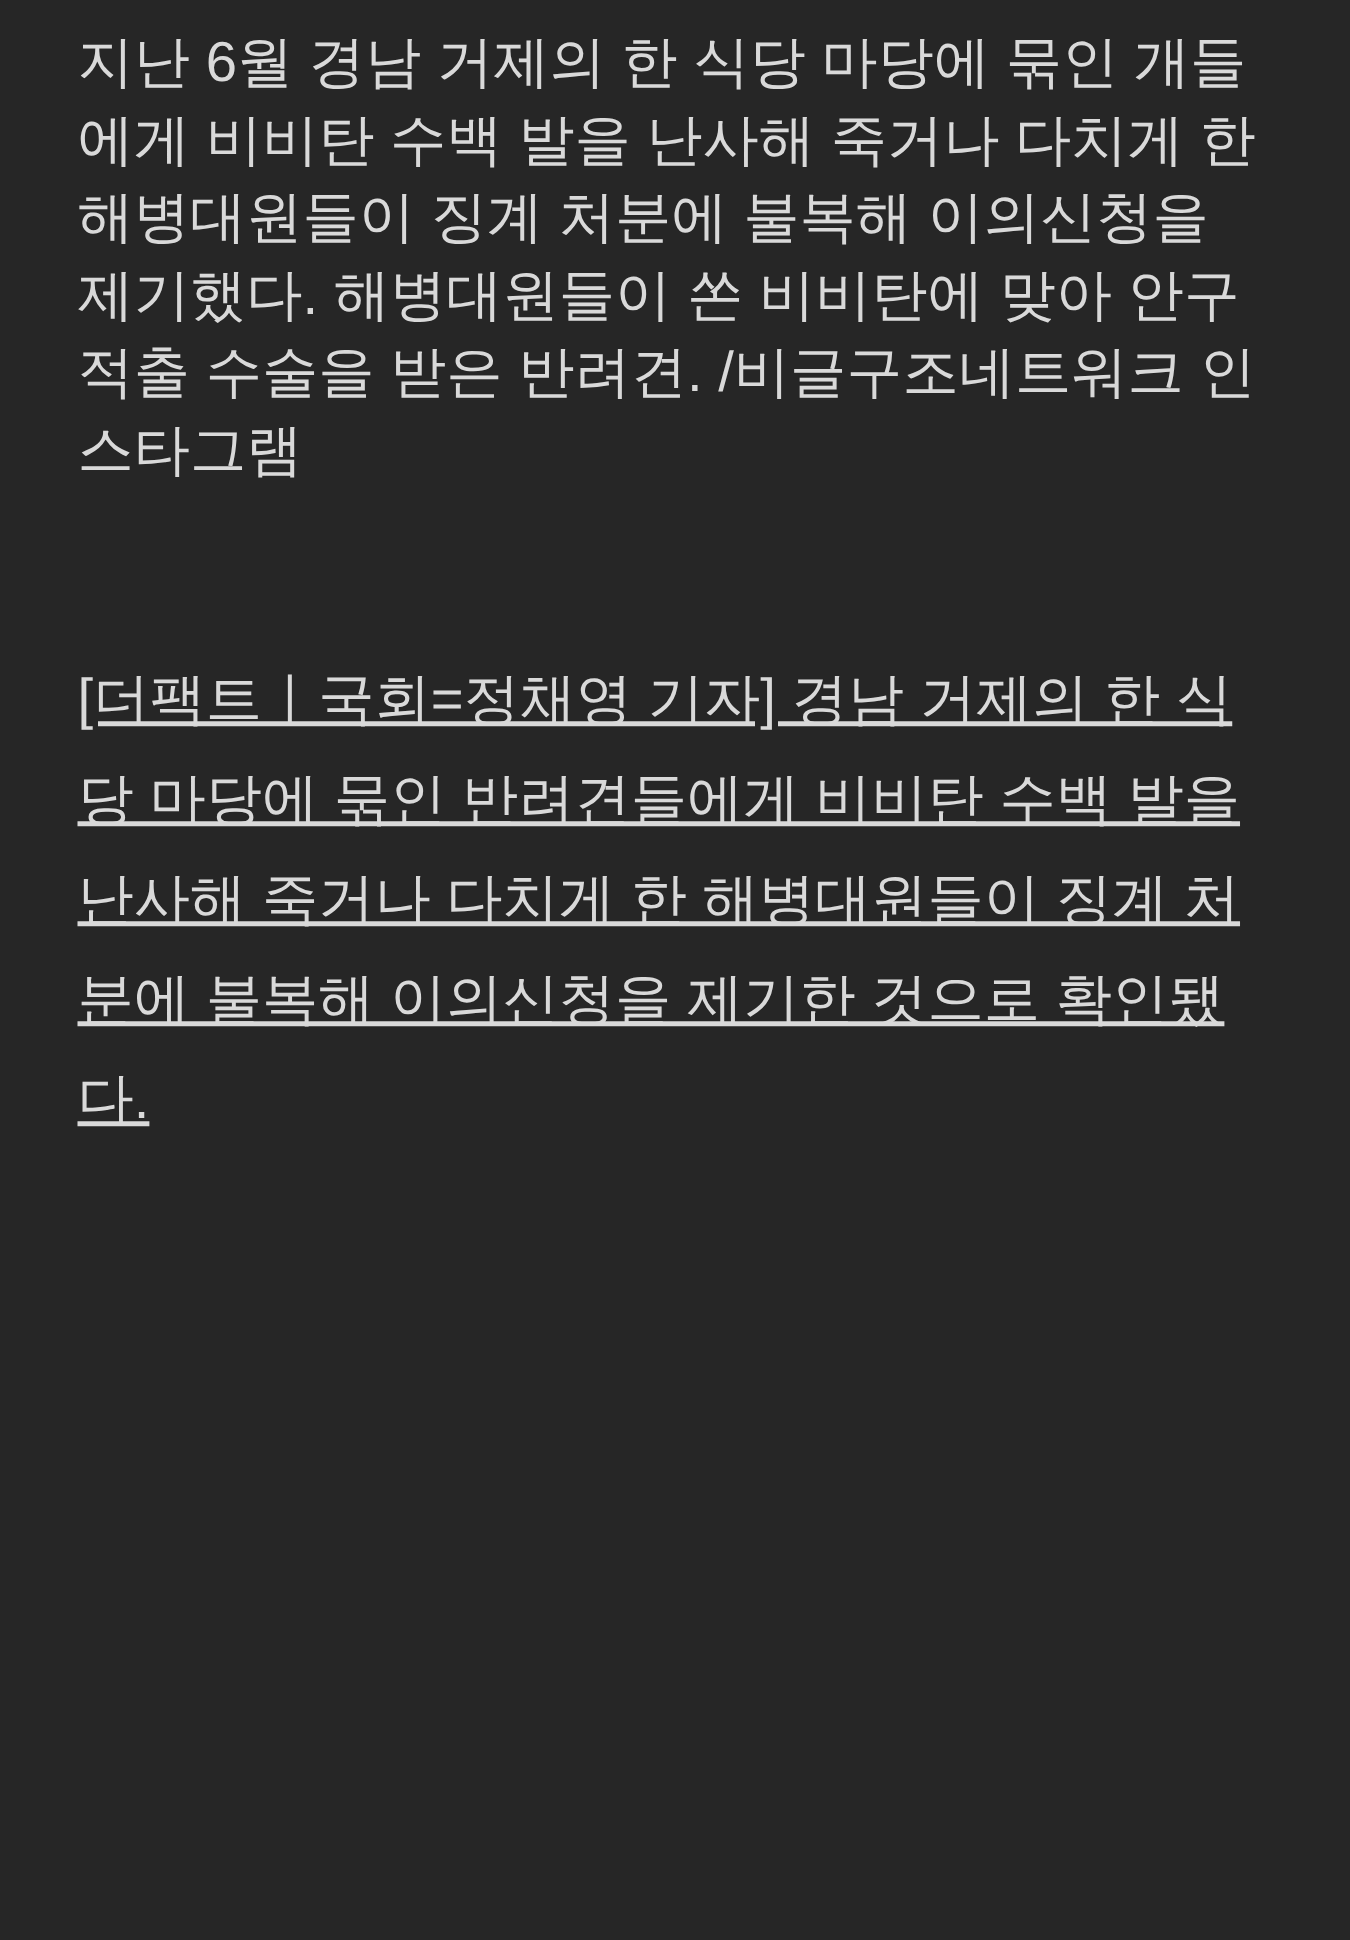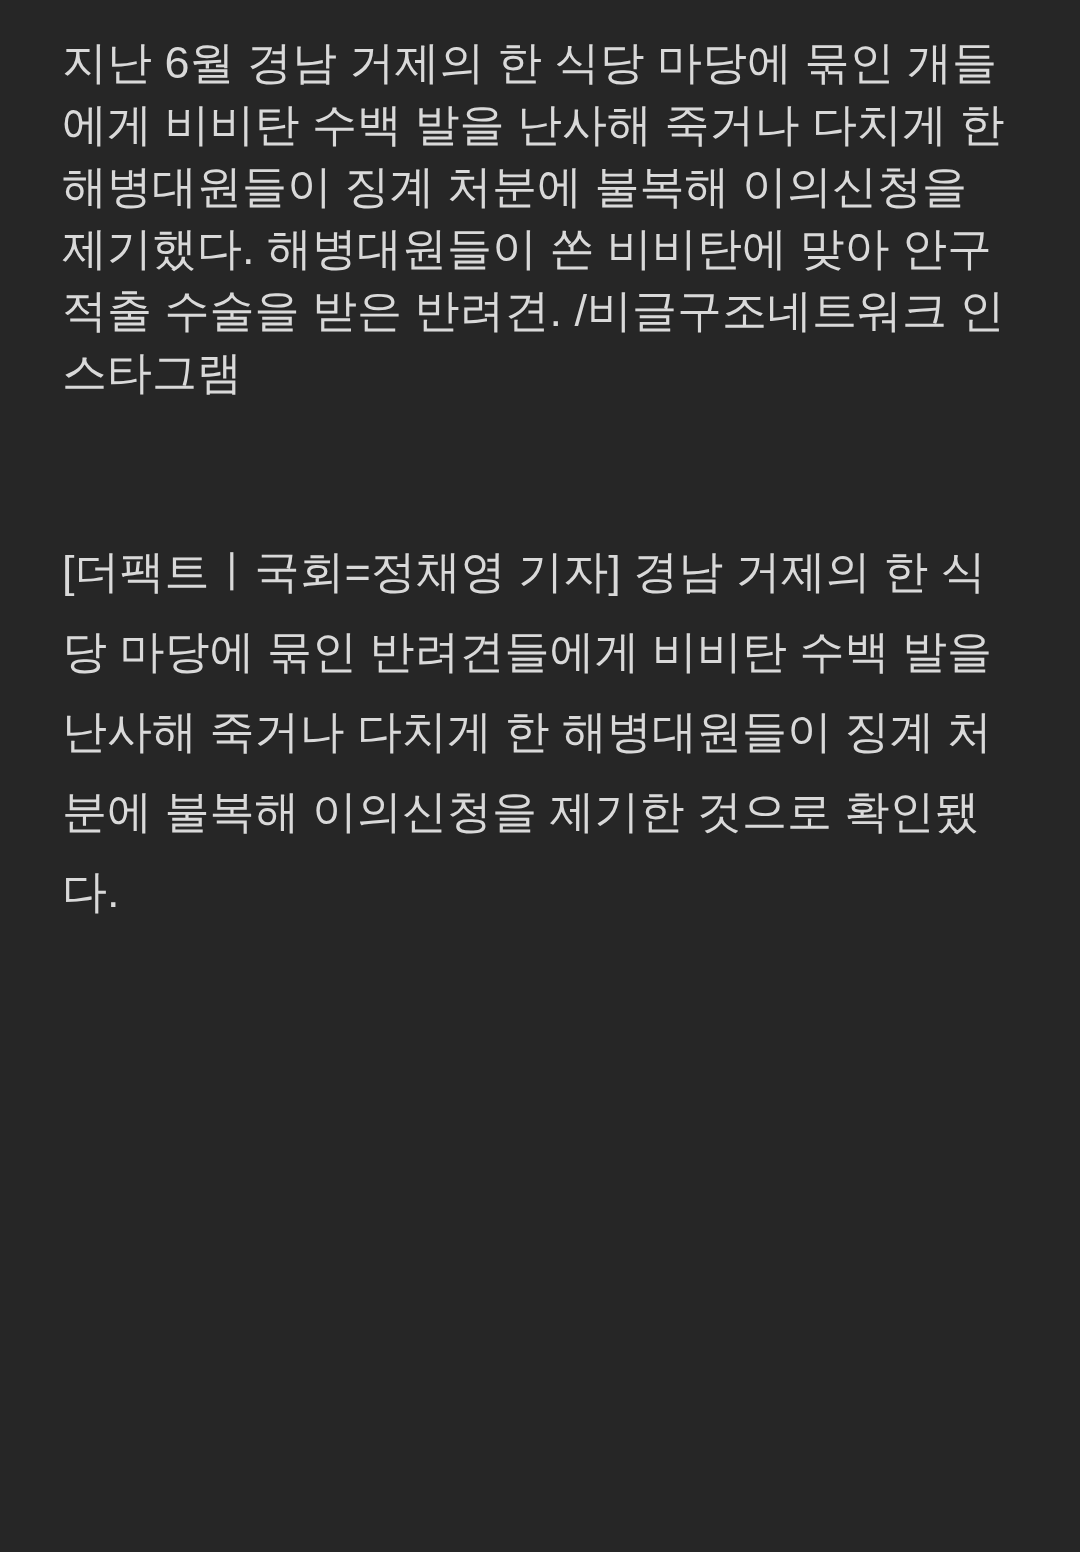--- a/index.html
+++ b/index.html
@@ -10,41 +10,42 @@
     width: 1080px;
     height: 1552px;
     background: #262626;
     overflow: hidden;
     font-family: "Liberation Sans", sans-serif;
   }
   .article-view {
     box-sizing: border-box;
     width: 1080px;
     height: 1552px;
-    padding: 32px 60px 40px 62px;
+    padding: 19px 60px 40px 62px;
   }
   .article-view p {
     margin: 0;
     color: #d9d9d9;
     font-size: 45px;
     font-weight: 400;
     letter-spacing: 0px;
     word-break: break-all;
     overflow-wrap: break-word;
     white-space: normal;
   }
   .image-caption {
     line-height: 62px;
     margin-bottom: 128px !important;
   }
   .body-paragraph {
     line-height: 80px;
   }
   .lead-paragraph {
     margin-bottom: 80px !important;
+    text-decoration: underline;
   }
 </style>
 </head>
 <body>
 
 <main class="article-view">
   <p class="image-caption">지난 6월 경남 거제의 한 식당 마당에 묶인 개들에게 비비탄 수백 발을 난사해 죽거나 다치게 한 해병대원들이 징계 처분에 불복해 이의신청을 제기했다. 해병대원들이 쏜 비비탄에 맞아 안구적출 수술을 받은 반려견. /비글구조네트워크 인스타그램</p>
   <p class="body-paragraph lead-paragraph">[더팩트ㅣ국회=정채영 기자] 경남 거제의 한 식당 마당에 묶인 반려견들에게 비비탄 수백 발을 난사해 죽거나 다치게 한 해병대원들이 징계 처분에 불복해 이의신청을 제기한 것으로 확인됐다.</p>
 </main>
 

